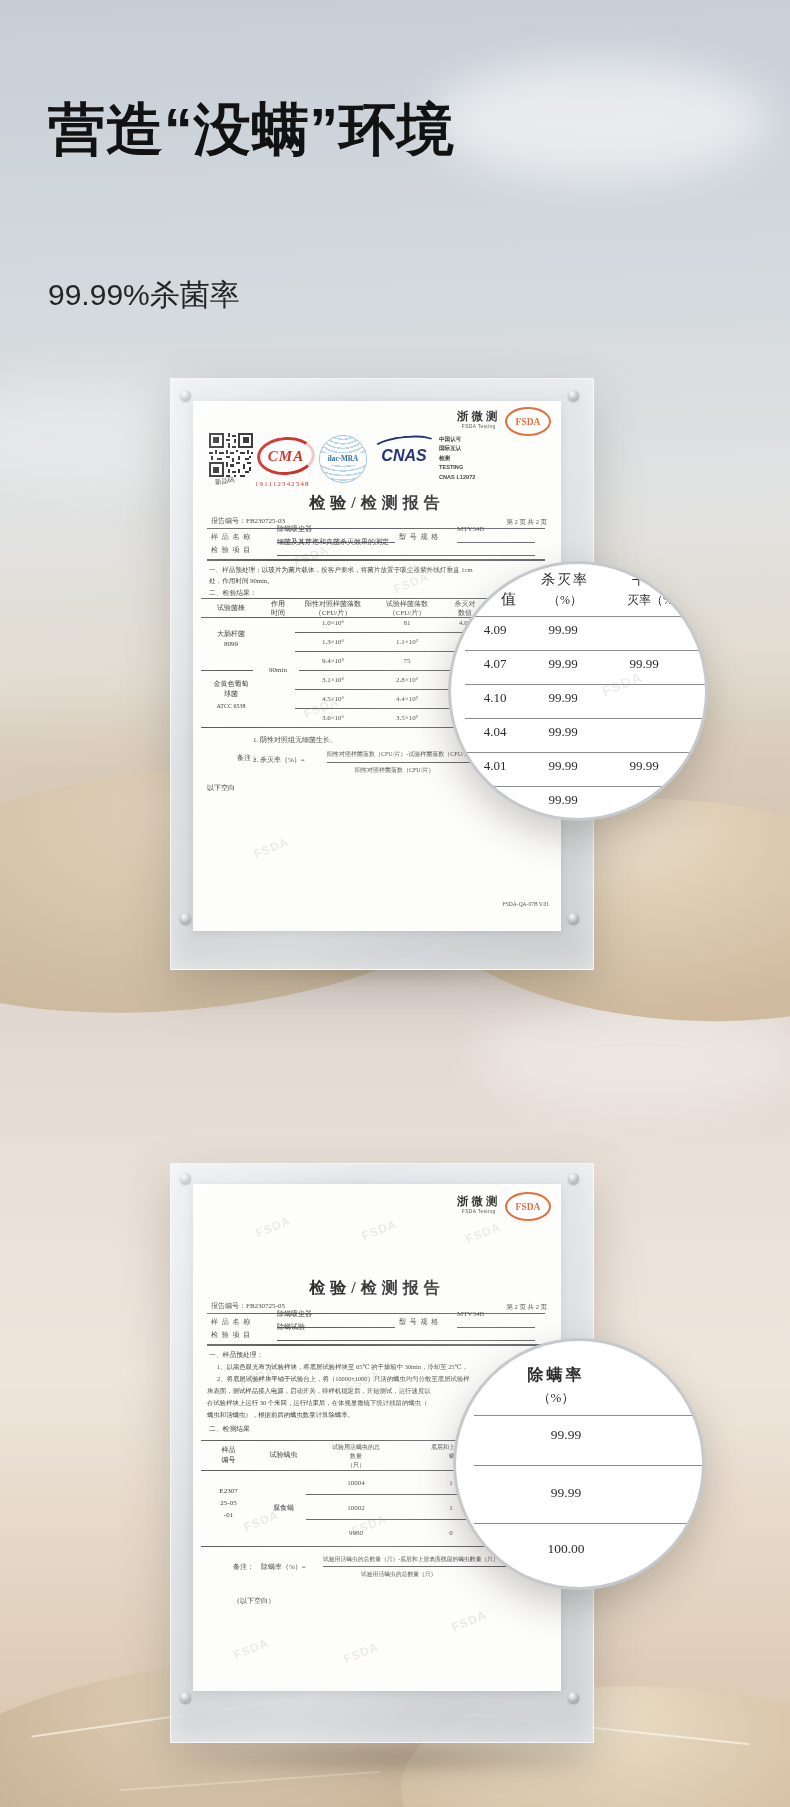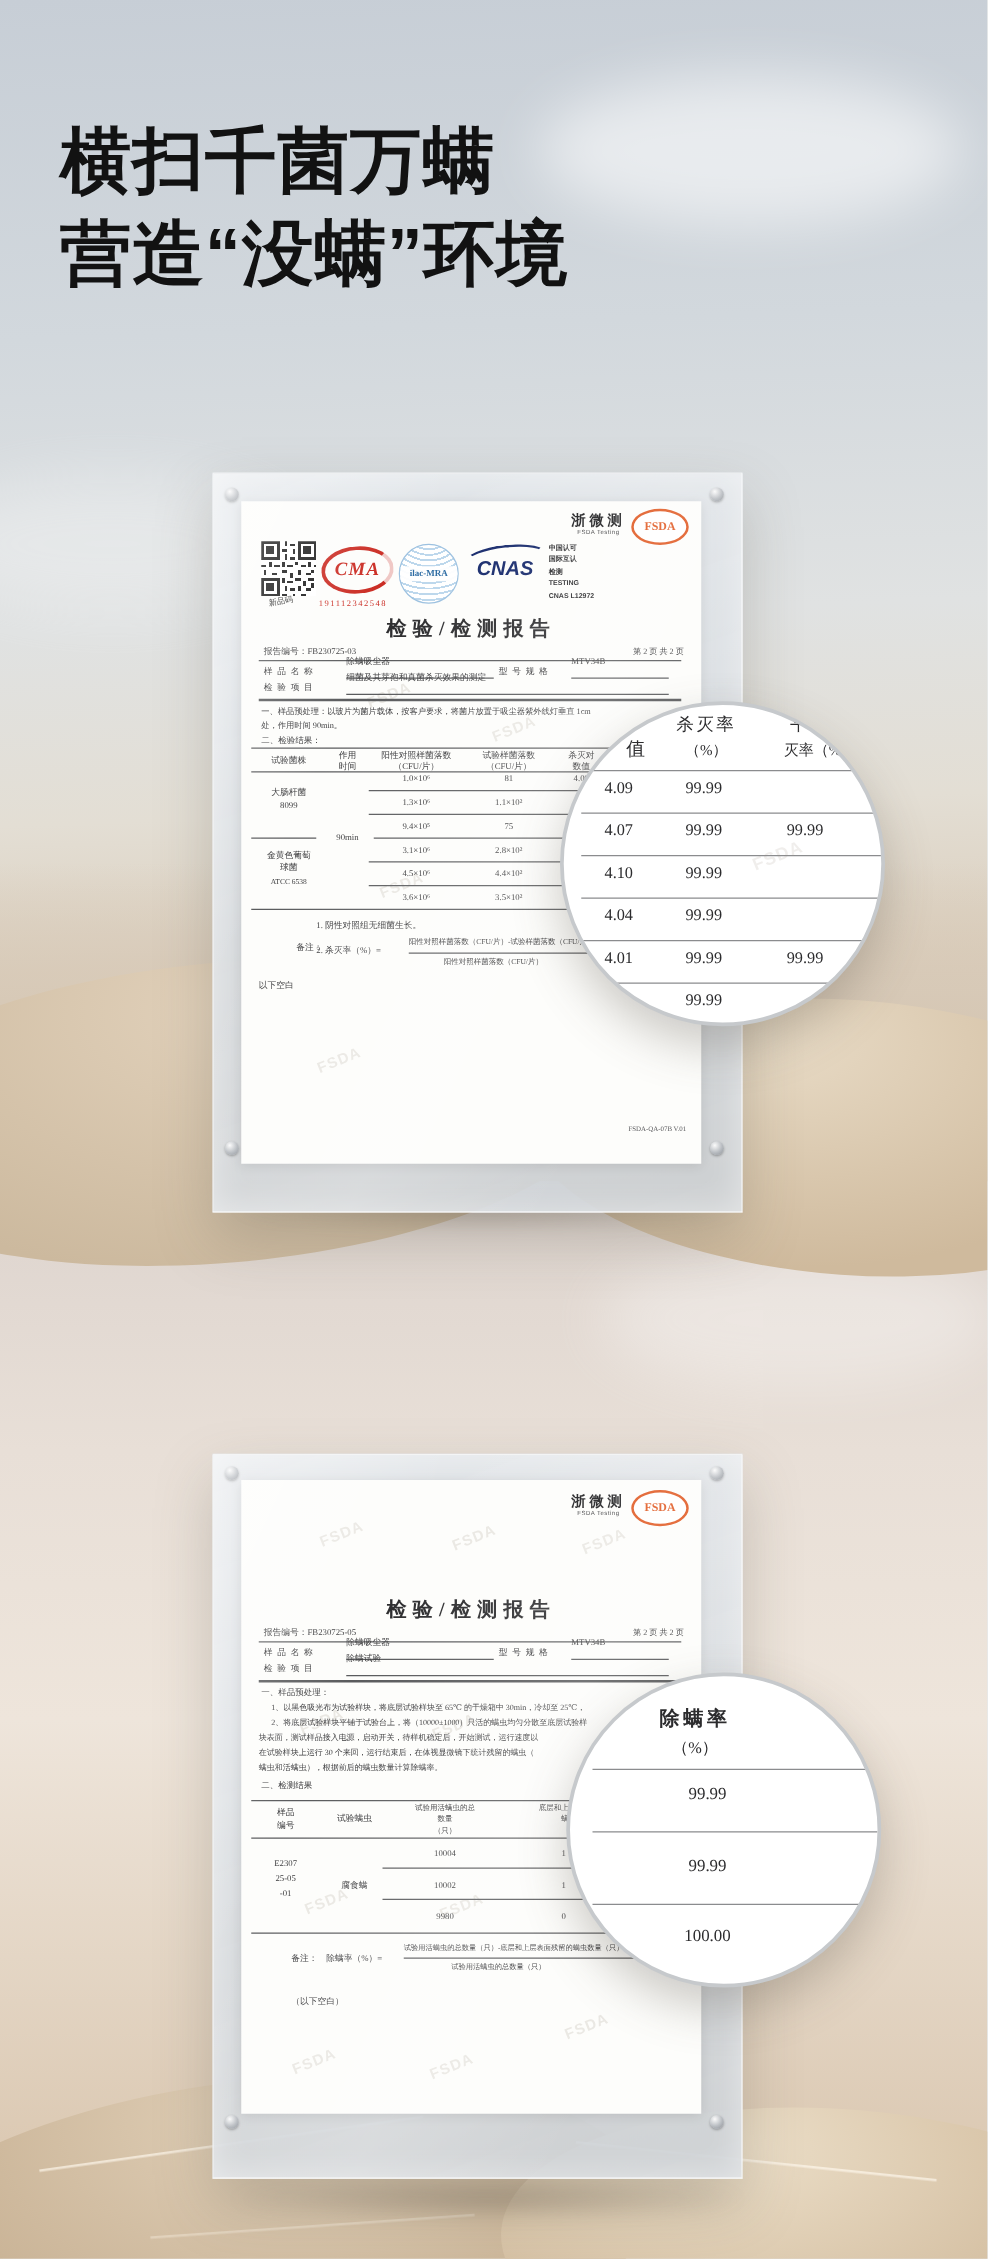--- a/index.html
+++ b/index.html
@@ -80,24 +80,24 @@
   <div class="beach"></div>
   <div class="dune" style="left:-140px;top:770px;width:640px;height:240px;transform:rotate(-5deg);background:radial-gradient(ellipse at 55% 15%,#e2d2bc,#ccb99e 75%);"></div>
   <div class="dune" style="left:420px;top:800px;width:520px;height:220px;transform:rotate(4deg);background:radial-gradient(ellipse at 35% 15%,#e9dcc7,#cfba9d 70%);"></div>
   <div class="dune" style="left:-120px;top:1665px;width:640px;height:260px;transform:rotate(-7deg);background:radial-gradient(ellipse at 60% 10%,#e3d3bc,#c2aa8b 75%);"></div>
   <div class="dune" style="left:400px;top:1688px;width:560px;height:240px;transform:rotate(5deg);background:radial-gradient(ellipse at 30% 15%,#ecdfc9,#ccb494 70%);"></div>
   <div class="ridge" style="left:30px;top:1714px;width:310px;transform:rotate(-8deg);"></div>
   <div class="ridge" style="left:460px;top:1728px;width:290px;transform:rotate(6deg);"></div>
   <div class="ridge" style="left:120px;top:1780px;width:260px;transform:rotate(-4deg);opacity:.5;"></div>
 
   <div class="abs" style="left:48px;top:92px;">
-    <div class="hero-line">横扫千菌万螨</div>
     <div class="hero-line">营造“没螨”环境</div>
   </div>
   <div class="abs" style="left:48px;top:276px;">
+    <div class="stat-line">99.99%杀菌率</div>
   </div>
 
   <div class="gshadow" style="left:180px;top:950px;width:420px;"></div>
   <div class="glass" style="left:170px;top:378px;height:590px;">
     <div class="paper rpt" style="left:22px;top:22px;width:368px;height:530px;">
       <div class="wm" style="left:100px;top:148px;">FSDA</div>
       <div class="wm" style="left:200px;top:175px;">FSDA</div>
       <div class="wm" style="left:110px;top:300px;">FSDA</div>
       <div class="wm" style="left:60px;top:440px;">FSDA</div>
 

